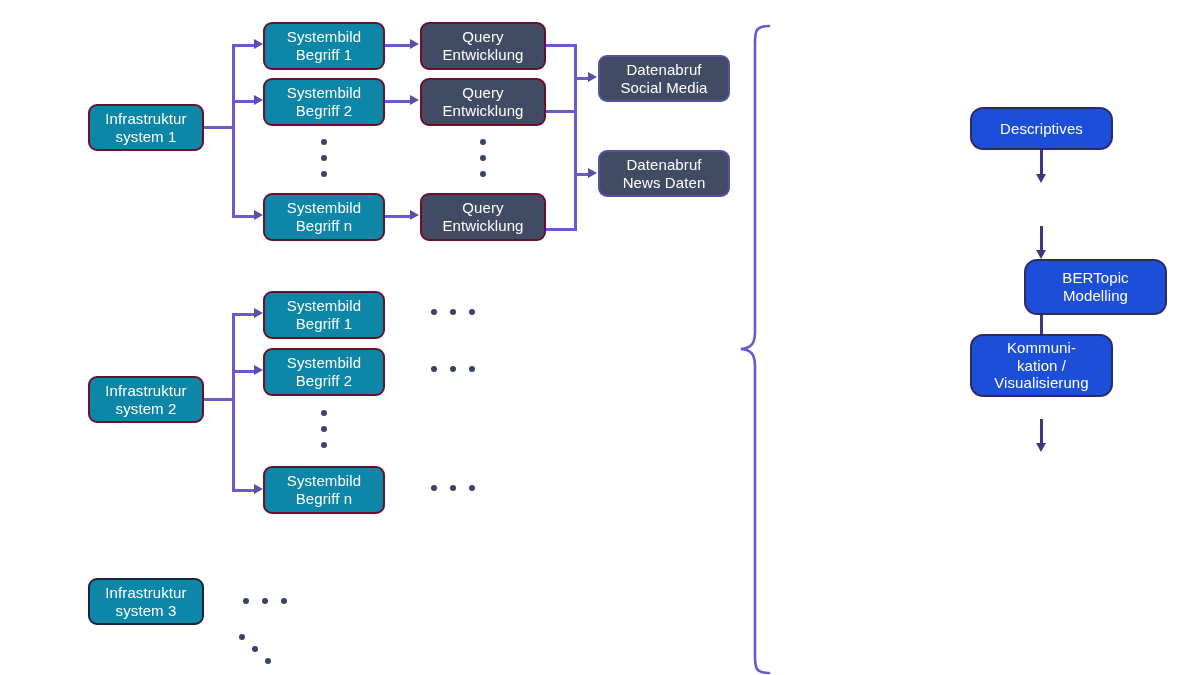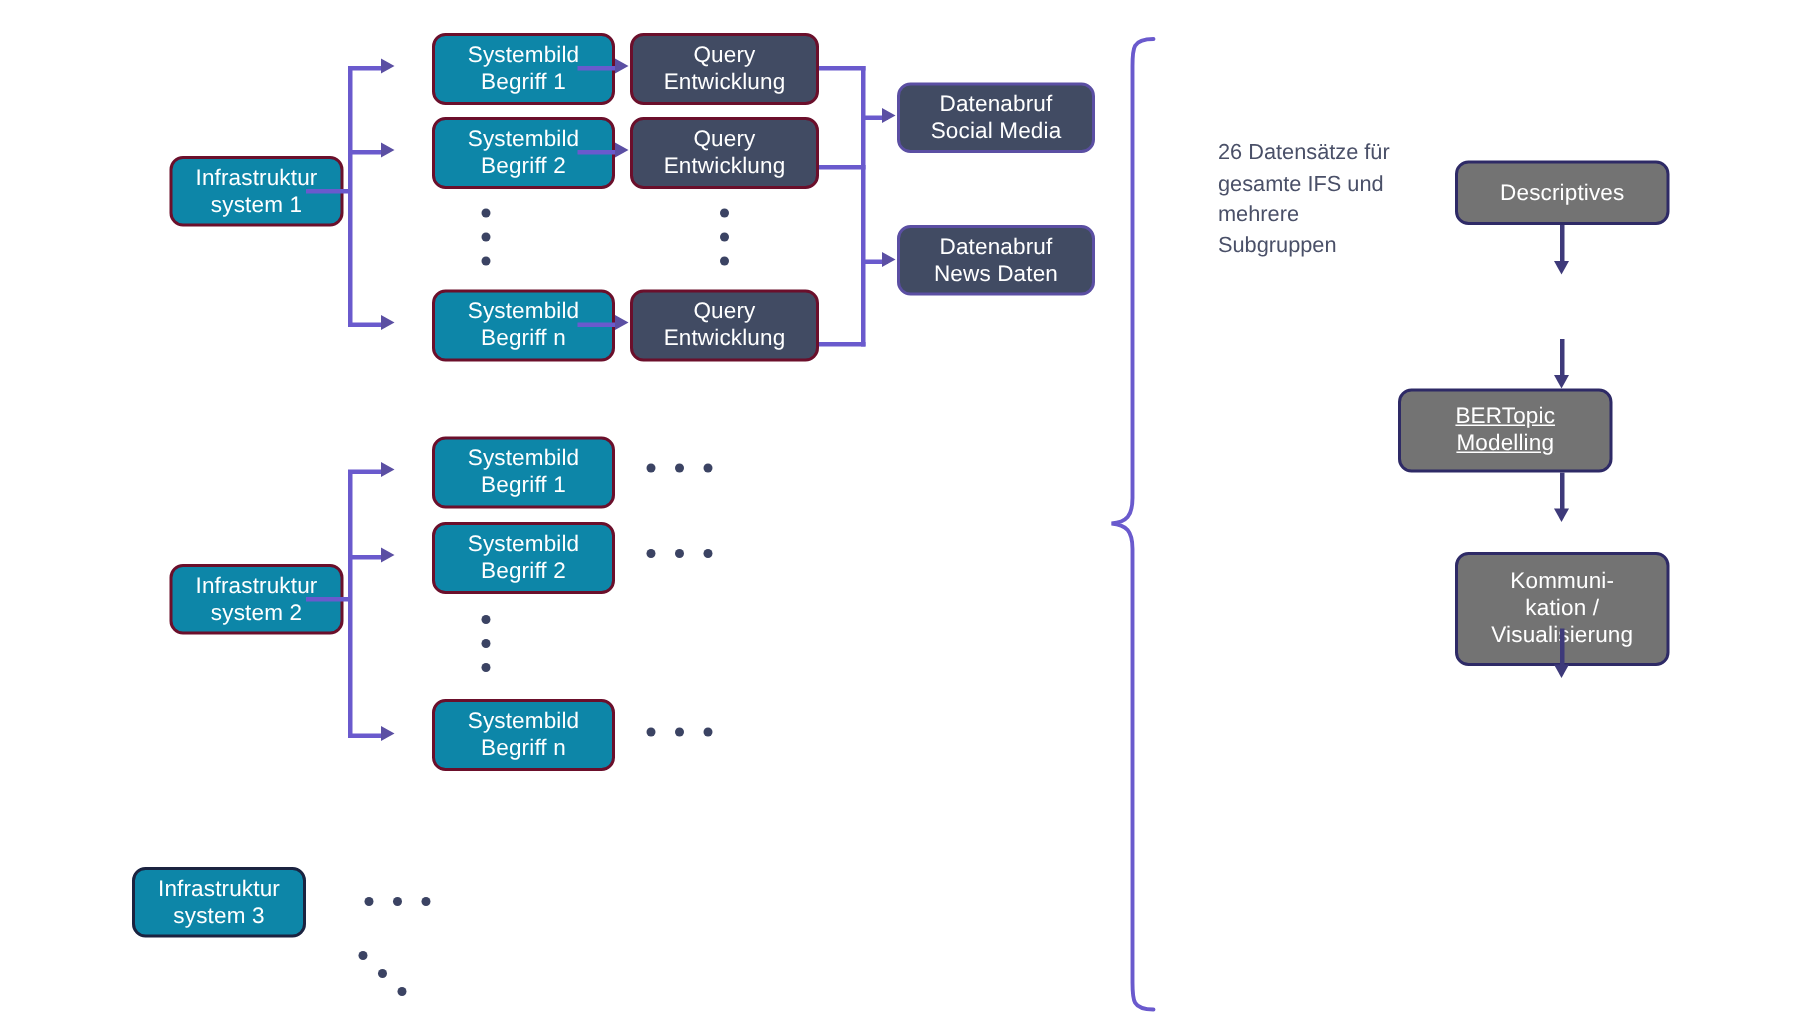--- a/index.html
+++ b/index.html
@@ -26,26 +26,26 @@
     text-align: center;
     color: #ffffff;
     font-size: 15px;
     line-height: 1.18;
     border-radius: 9px;
     border-style: solid;
     border-width: 2.5px;
     white-space: pre-line;
     letter-spacing: .1px;
   }
-  .node.teal      { background: #0d86a8; border-color: #6b0f2b; margin-left: 25px; }
+  .node.teal      { background: #0d86a8; border-color: #6b0f2b; }
   .node.teal-navy { background: #0d86a8; border-color: #1b2340; }
   .node.teal-purple{ background: #1093b4; border-color: #4a3f8f; }
   .node.slate     { background: #414b63; border-color: #6b0f2b; }
   .node.slate-pur { background: #414b63; border-color: #5b4fa3; }
-  .node.pink      { background: #737373; border-color: #2e2a66; }
+  .node.pink      { background: #1d4ed8; border-color: #2e2a66; border-radius: 13px; }
 
   .vline, .hline {
     position: absolute;
     background: #6a5acd;
   }
   .vline { width: 2.5px; }
   .hline { height: 2.5px; }
 
   .arrowhead {
     position: absolute;
@@ -140,24 +140,20 @@
   <svg class="brace" style="left:735px; top:22px;" width="40" height="655" viewBox="0 0 40 655">
     <path d="M 34 4
              C 20 4, 20 10, 20 22
              L 20 310
              C 20 322, 16 326, 6 327
              C 16 328, 20 332, 20 344
              L 20 633
              C 20 645, 20 651, 34 651" fill="none" stroke="#6a5acd" stroke-width="2.6" stroke-linecap="round"></path>
   </svg>
 
-  <div class="annot" style="left:812px; top:92px; width:150px;">26 Datensätze für
-gesamte IFS und
-mehrere
-Subgruppen</div>
 
   <div class="node teal" style="left:88px; top:376px; width:116px; height:47px;">Infrastruktur
 system 2</div>
 
   <div class="hline" style="left:204px; top:398px; width:30px;"></div>
   <div class="vline" style="left:232px; top:314px; height:176px;"></div>
   <div class="hline" style="left:232px; top:313px; width:24px;"></div>
   <div class="arrowhead" style="left:254px; top:308px;"></div>
   <div class="hline" style="left:232px; top:370px; width:24px;"></div>
   <div class="arrowhead" style="left:254px; top:365px;"></div>
@@ -198,25 +194,25 @@
   <div class="dot" style="left:252px; top:646px;"></div>
   <div class="dot" style="left:265px; top:658px;"></div>
 
   <div class="node pink" style="left:970px; top:107px; width:143px; height:43px;">Descriptives</div>
   <div class="pipe-arrow" style="left:1040px; top:150px; height:26px;"></div>
   <div class="arrowhead down" style="left:1036px; top:174px;"></div>
 
   <div class="pipe-arrow" style="left:1040px; top:226px; height:26px;"></div>
   <div class="arrowhead down" style="left:1036px; top:250px;"></div>
 
-  <div class="node pink" style="left:932px; top:259px; width:143px; height:56px;text-decoration:underline;">BERTopic
+  <div class="node pink" style="left:1024px; top:259px; width:143px; height:56px;">BERTopic
 Modelling</div>
   <div class="pipe-arrow" style="left:1040px; top:315px; height:26px;"></div>
   <div class="arrowhead down" style="left:1036px; top:339px;"></div>
 
-  <div class="node pink" style="left:970px; top:368px; width:143px; height:76px;">Kommuni-
+  <div class="node pink" style="left:970px; top:334px; width:143px; height:63px;">Kommuni-
 kation /
 Visualisierung</div>
   <div class="pipe-arrow" style="left:1040px; top:419px; height:26px;"></div>
   <div class="arrowhead down" style="left:1036px; top:443px;"></div>
 
 
 </div>
 
 </body></html>

